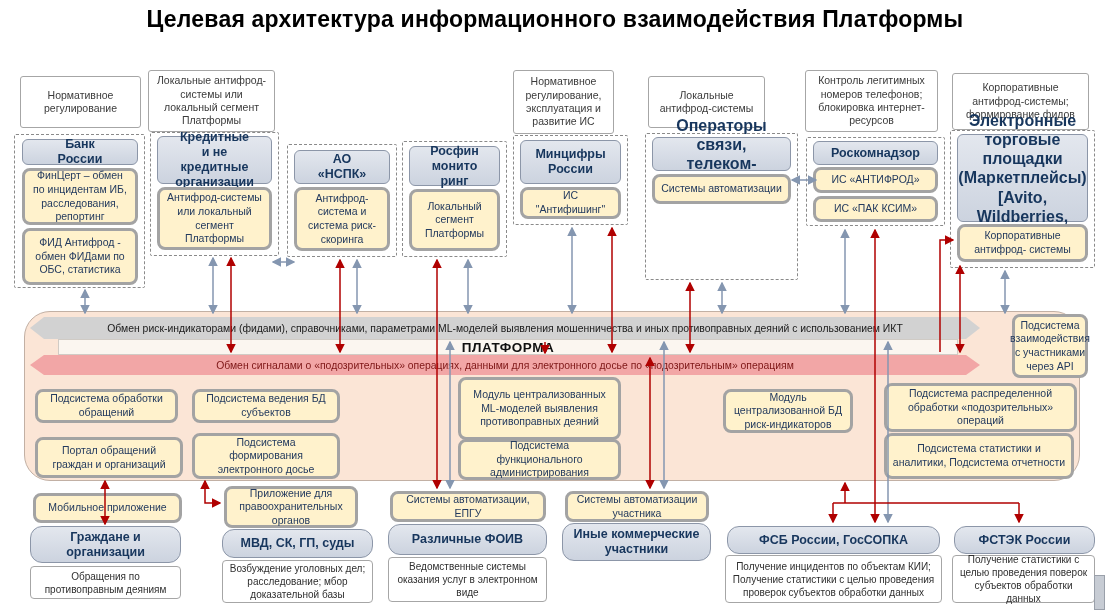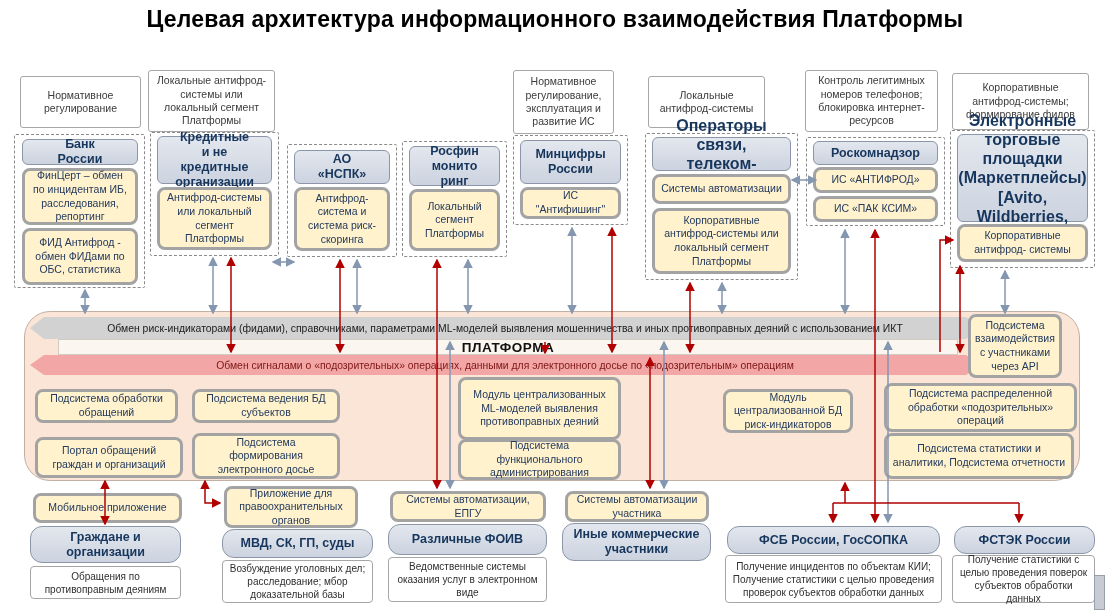--- a/index.html
+++ b/index.html
@@ -63,21 +63,20 @@
   <div class="abs ctr hdr brk" style="left:409px;top:146px;width:91px;height:40px">Росфинмониторинг</div>
   <div class="abs ctr ybox" style="left:409px;top:189px;width:91px;height:62px">Локальный сегмент Платформы</div>
 
   <div class="abs grp" style="left:513px;top:135px;width:115px;height:90px"></div>
   <div class="abs ctr hdr" style="left:520px;top:140px;width:101px;height:44px">Минцифры России</div>
   <div class="abs ctr ybox" style="left:520px;top:187px;width:101px;height:32px">ИС "Антифишинг"</div>
 
   <div class="abs grp" style="left:645px;top:133px;width:153px;height:147px"></div>
   <div class="abs ctr hdr small-hdr" style="left:652px;top:137px;width:139px;height:34px">Операторы связи, телеком-провайдеры</div>
   <div class="abs ctr ybox" style="left:652px;top:174px;width:139px;height:30px">Системы автоматизации</div>
-  <div class="abs ctr ybox" style="left:652px;top:208px;width:139px;height:66px">Корпоративные антифрод-системы или локальный сегмент Платформы</div>
 
   <div class="abs grp" style="left:806px;top:137px;width:139px;height:89px"></div>
   <div class="abs ctr hdr" style="left:813px;top:141px;width:125px;height:24px">Роскомнадзор</div>
   <div class="abs ctr ybox" style="left:813px;top:167px;width:125px;height:26px">ИС «АНТИФРОД»</div>
   <div class="abs ctr ybox" style="left:813px;top:196px;width:125px;height:26px">ИС «ПАК КСИМ»</div>
 
   <div class="abs grp" style="left:950px;top:130px;width:145px;height:138px"></div>
   <div class="abs ctr hdr small-hdr" style="left:957px;top:134px;width:131px;height:88px">Электронные торговые площадки (Маркетплейсы) [Avito, Wildberries, Ozon,…]</div>
   <div class="abs ctr ybox" style="left:957px;top:224px;width:131px;height:38px">Корпоративные антифрод- системы</div>
 
@@ -88,21 +87,21 @@
 
   <div class="abs ctr ybox" style="left:35px;top:389px;width:143px;height:34px">Подсистема обработки обращений</div>
   <div class="abs ctr ybox" style="left:192px;top:389px;width:148px;height:34px">Подсистема ведения  БД субъектов</div>
   <div class="abs ctr ybox" style="left:458px;top:377px;width:163px;height:63px">Модуль централизованных ML-моделей  выявления противоправных деяний</div>
   <div class="abs ctr ybox" style="left:723px;top:389px;width:130px;height:44px">Модуль централизованной БД риск-индикаторов</div>
   <div class="abs ctr ybox" style="left:884px;top:383px;width:193px;height:49px">Подсистема распределенной обработки «подозрительных» операций</div>
   <div class="abs ctr ybox" style="left:35px;top:437px;width:148px;height:41px">Портал обращений граждан и организаций</div>
   <div class="abs ctr ybox" style="left:192px;top:433px;width:148px;height:46px">Подсистема формирования электронного досье</div>
   <div class="abs ctr ybox" style="left:458px;top:439px;width:163px;height:41px">Подсистема функционального администрирования</div>
   <div class="abs ctr ybox" style="left:884px;top:433px;width:190px;height:46px">Подсистема статистики и аналитики, Подсистема отчетности</div>
-  <div class="abs ctr ybox" style="left:968px;top:314px;width:94px;height:64px">Подсистема взаимодействия с участниками через API</div>
+  <div class="abs ctr ybox" style="left:1012px;top:314px;width:76px;height:64px">Подсистема взаимодействия с участниками через API</div>
 
   <div class="abs ctr ybox" style="left:33px;top:493px;width:149px;height:30px">Мобильное приложение</div>
   <div class="abs ctr gbox" style="left:30px;top:526px;width:151px;height:37px">Граждане и организации</div>
   <div class="abs ctr wbox" style="left:30px;top:566px;width:151px;height:33px">Обращения по противоправным деяниям</div>
 
   <div class="abs ctr ybox" style="left:224px;top:486px;width:134px;height:42px">Приложение для правоохранительных органов</div>
   <div class="abs ctr gbox" style="left:222px;top:529px;width:151px;height:29px">МВД, СК, ГП, суды</div>
   <div class="abs ctr wbox" style="left:222px;top:560px;width:151px;height:43px">Возбуждение уголовных дел; расследование; мбор доказательной базы</div>
 
   <div class="abs ctr ybox" style="left:390px;top:491px;width:156px;height:31px">Системы автоматизации, ЕПГУ</div>

